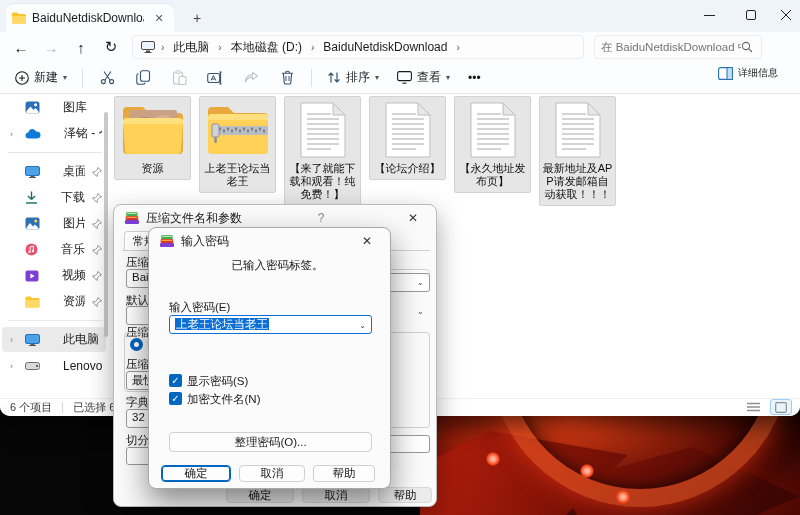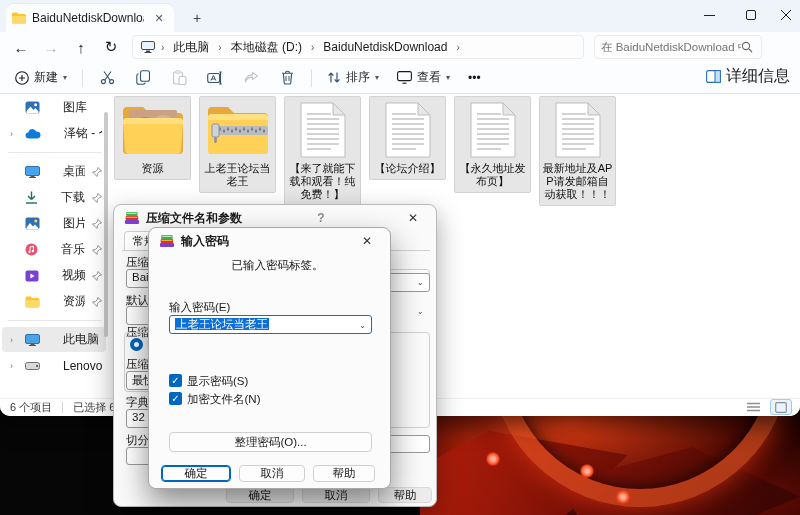--- a/index.html
+++ b/index.html
@@ -51,22 +51,22 @@
   #searchbox { margin-left:10px; width:168px; height:24px; background:#fdfdfd; border:1px solid #ececec;
     border-radius:4px; display:flex; align-items:center; padding:0 6px; }
   #searchbox input { border:0; outline:0; background:transparent; width:140px; font-size:11.5px; color:#1b1b1b;
     font-family:inherit; }
   #toolbar { left:0; top:62px; width:800px; height:32px; background:#fbfdfe; border-bottom:1px solid #e4e4e4;
     display:flex; align-items:center; padding:0 8px; gap:4px; }
   .tool-btn { display:flex; align-items:center; gap:5px; padding:4px 7px; border-radius:4px; font-size:12px; color:#1b1b1b; }
   .tool-ico { width:22px; height:22px; display:flex; align-items:center; justify-content:center; border-radius:4px; }
   .tb-sep { width:1px; height:18px; background:#e0e0e0; margin:0 4px; }
   .chev { font-size:8px; color:#555; }
-  #details-btn { position:absolute; right:10px; top:66px; display:flex; align-items:center; gap:5px;
-    font-size:16px; color:#1b1b1b; }
+  #details-btn { position:absolute; right:22px; top:66px; display:flex; align-items:center; gap:5px;
+    font-size:10px; color:#1b1b1b; }
 
   
   #sidebar { left:0; top:94px; width:112px; height:306px; background:#fff; overflow:hidden; }
   .side-item { display:flex; align-items:center; gap:7px; height:25px; padding:0 4px 0 8px;
     font-size:12px; color:#1b1b1b; border-radius:4px; margin:1px 6px 1px 2px; position:relative; }
   .side-item .lbl { flex:1; white-space:nowrap; overflow:hidden;margin-left:16px; }
   .side-item.sel { background:#eaeaea; }
   .side-chev { width:8px; font-size:9px; color:#777; flex:0 0 8px; }
   .side-sep { height:1px; background:#e8e8e8; margin:6px 10px 6px 8px; }
   .pin { flex:0 0 10px; }
@@ -87,21 +87,21 @@
     display:flex; flex-direction:column; align-items:center; padding:4px 2px 4px; }
   .file-item .fname { font-size:11px; color:#111; text-align:center; line-height:13px; margin-top:3px;
     word-break:break-all; }
   .icon-slot { height:58px; display:flex; align-items:center; justify-content:center; }
 
   
   .dialog { background:#fafafa; border:1px solid #b9b9b9; border-radius:8px; }
   #winrar-dlg { left:113px; top:204px; width:324px; height:303px; box-shadow:0 10px 26px rgba(0,0,0,.35); }
   #pwd-dlg { left:148px; top:227px; width:243px; height:262px; background:#fbfbfb;
     box-shadow:0 14px 30px rgba(0,0,0,.45); border-color:#a8a8a8; }
-  .dlg-title { display:flex; align-items:center; gap:6px; height:26px; padding:0 10px; font-size:12px; color:#1a1a1a;font-weight:bold; }
+  .dlg-title { display:flex; align-items:center; gap:6px; height:26px; padding:0 10px; font-size:12px; color:#1a1a1a; }
   .dlg-x { margin-left:auto; width:26px; text-align:center; color:#333; font-size:12px; }
   .dlg-q { width:20px; text-align:center; color:#8a8a8a; font-size:12px; }
   .fld-label { position:absolute; font-size:11.5px; color:#1a1a1a; white-space:nowrap; }
   .fld-box { position:absolute; background:#fff; border:1px solid #999; border-radius:3px; font-size:11.5px;
     color:#1a1a1a; padding:1px 5px; overflow:hidden; white-space:nowrap; }
   .combo-arrow { position:absolute; font-size:8px; color:#444; }
   .grp-box { position:absolute; border:1px solid #d0d0d0; border-radius:4px; }
   .btn { position:absolute; background:#fdfdfd; border:1px solid #d0d0d0; border-radius:4px;
     font-size:11.5px; color:#1a1a1a; display:flex; align-items:center; justify-content:center; }
   .btn.gray { background:#ececec; border-color:#dadada; }

